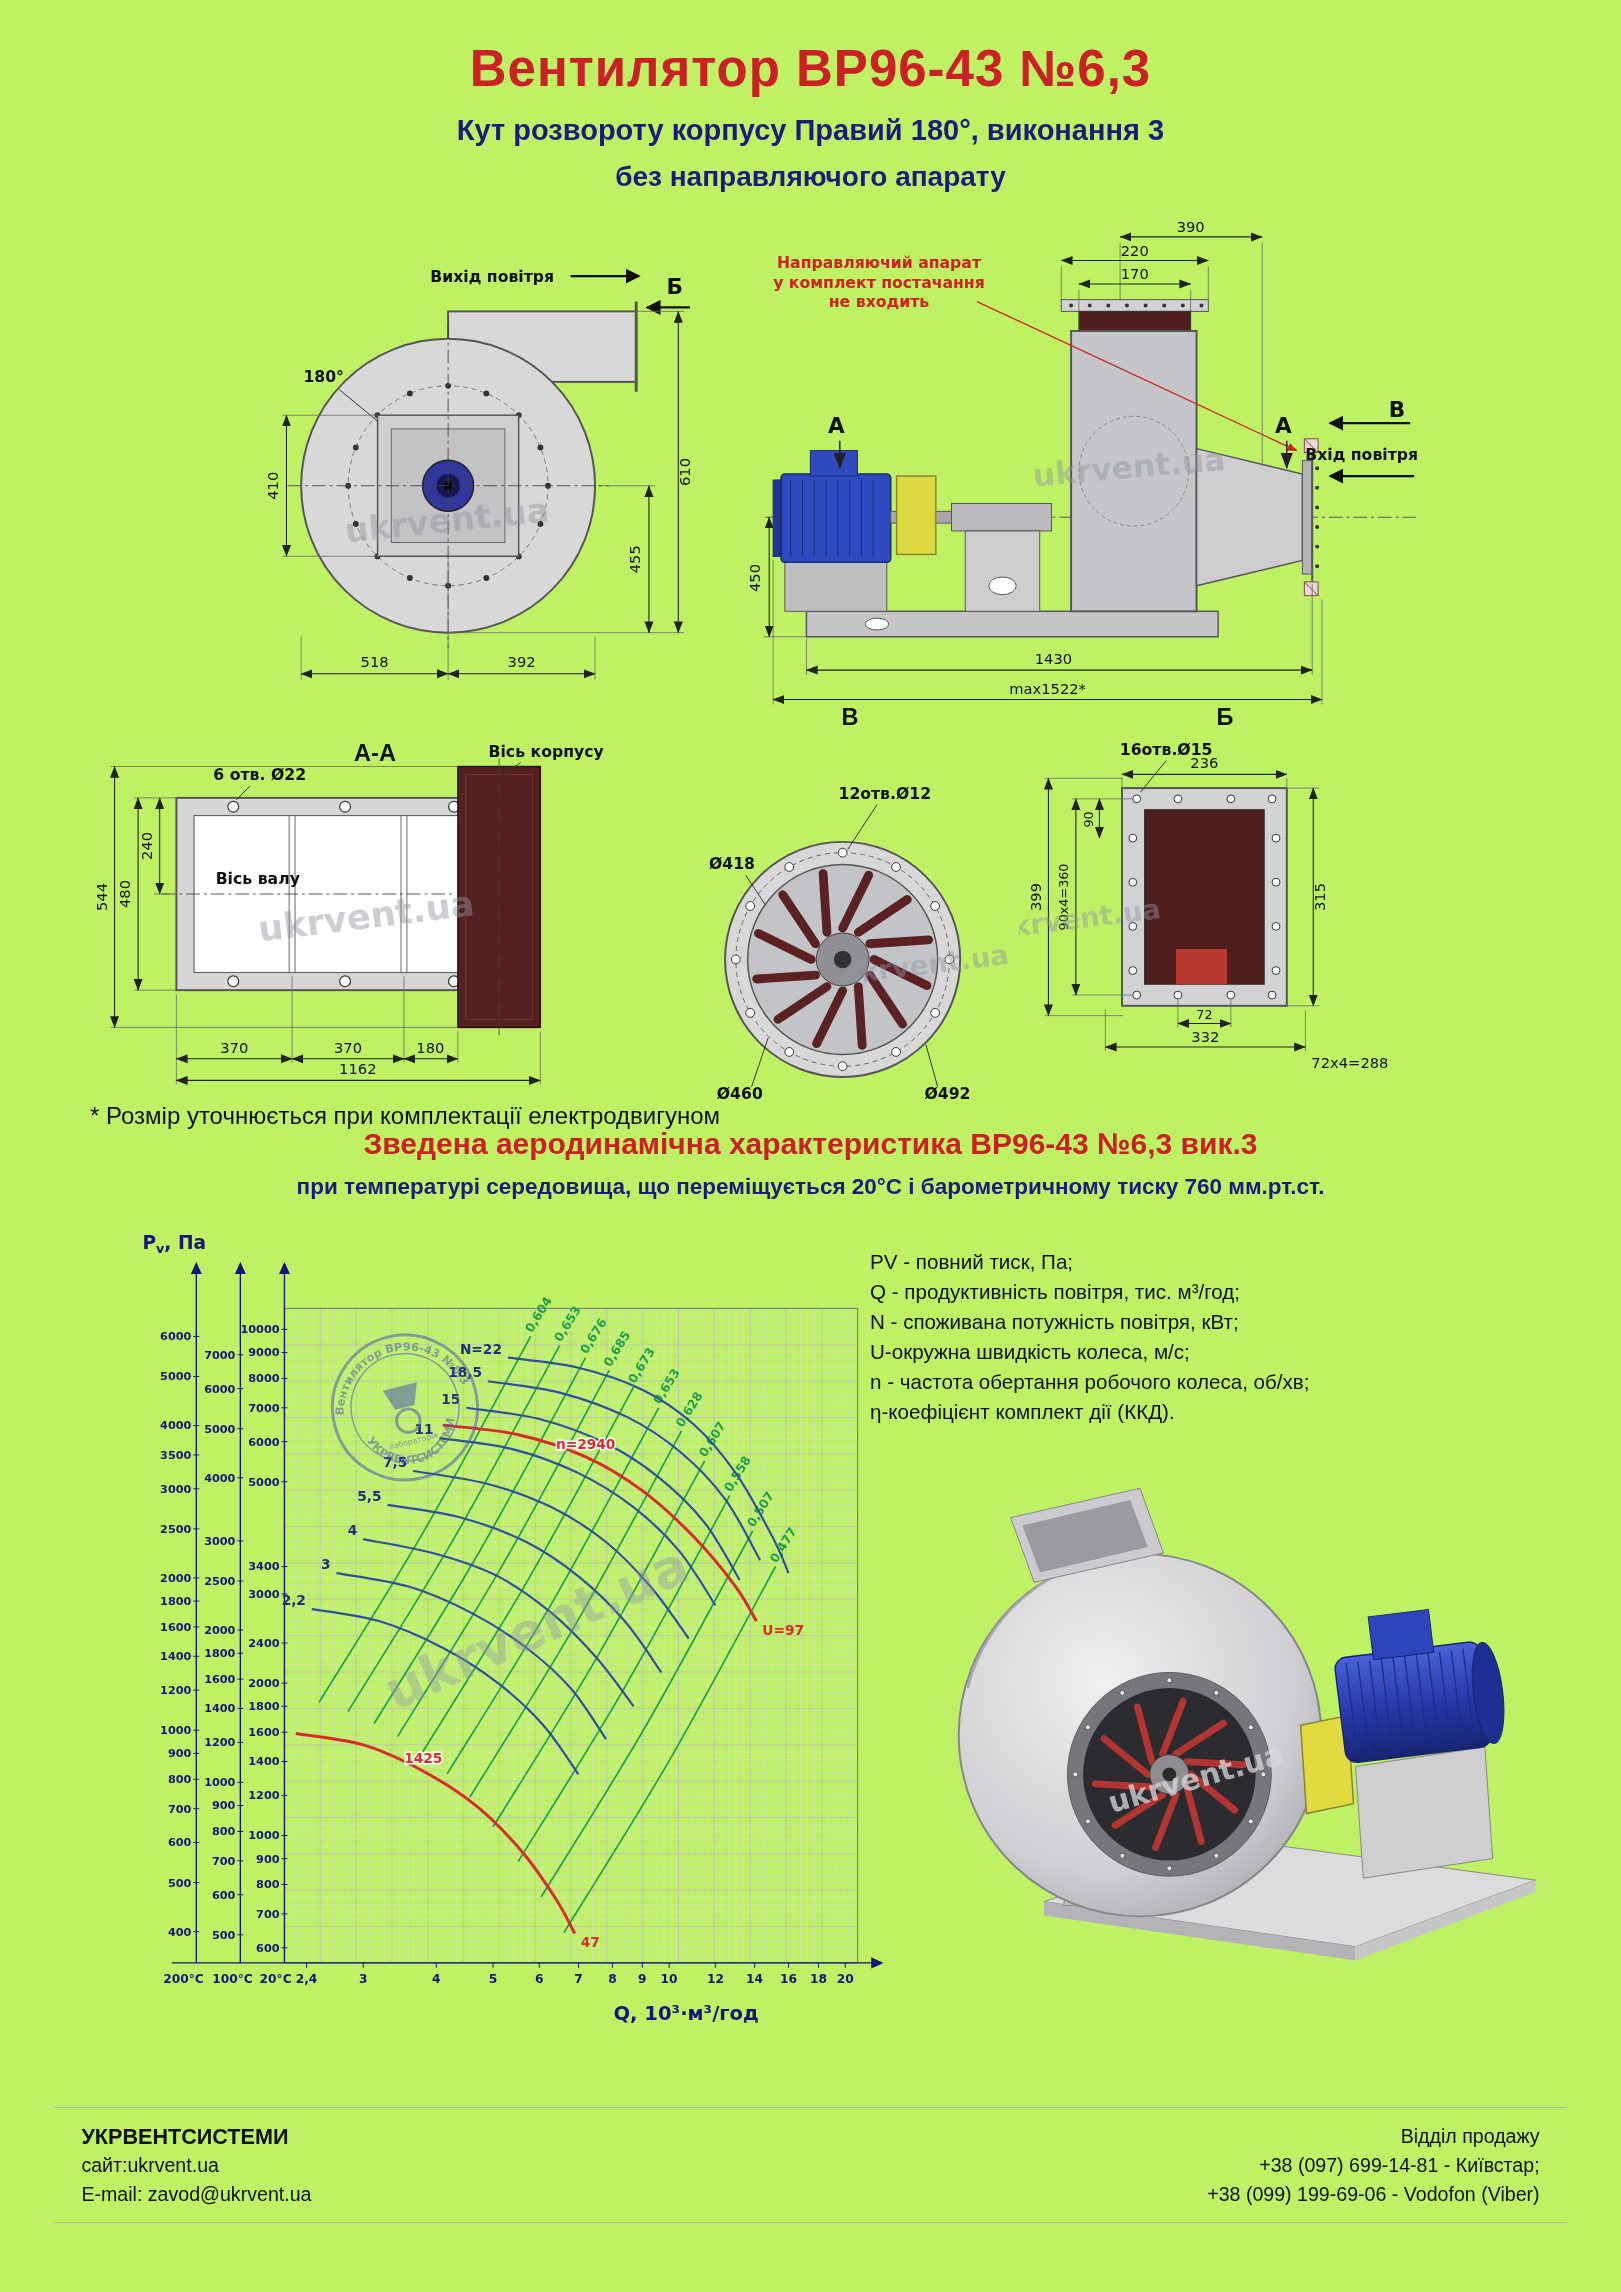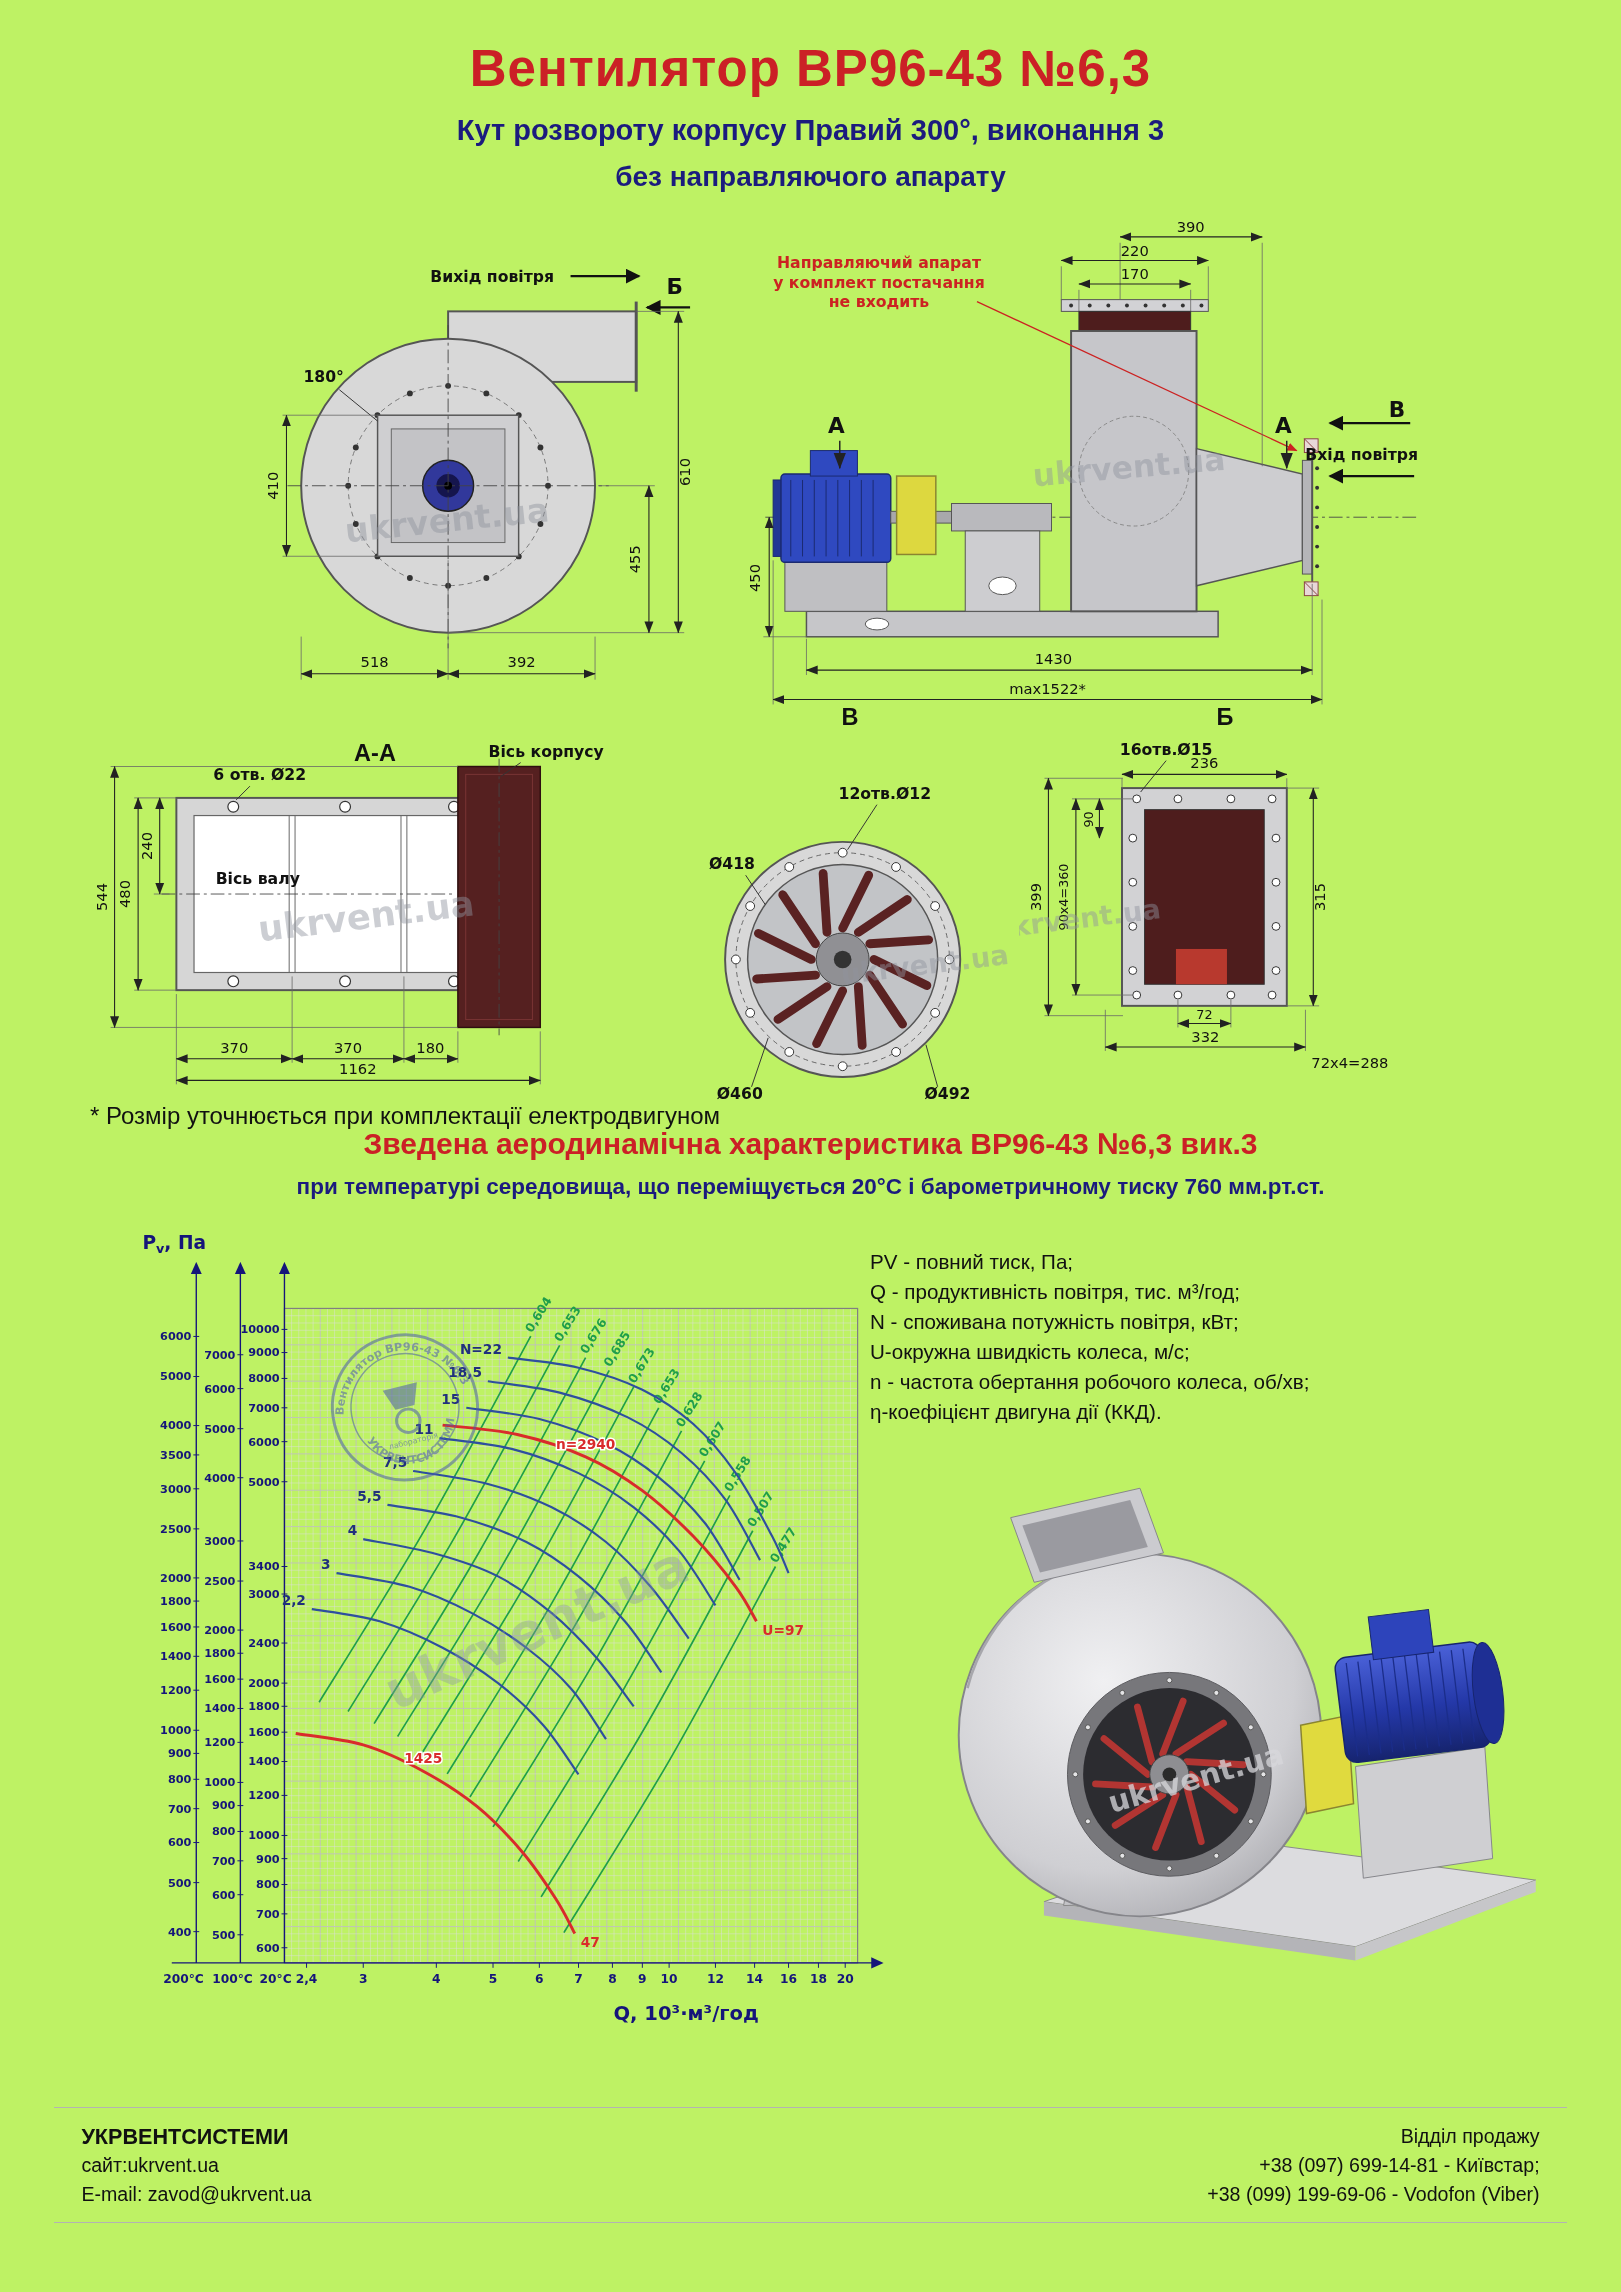--- a/index.html
+++ b/index.html
@@ -45,21 +45,21 @@
       </marker>
 <marker id="navArr" viewBox="0 0 10 10" refX="8" refY="5" markerWidth="9" markerHeight="9" orient="auto">
         <path d="M0,.5 L10,5 L0,9.5 z" fill="#15157a"></path>
       </marker>
 </defs>
 </svg>
 
 <div class="page">
 
   <div class="abs ctr title" style="top:39px">Вентилятор  ВР96-43 №6,3</div>
-  <div class="abs ctr sub" style="top:114px;font-size:29px">Кут розвороту корпусу Правий 300°, виконання 3</div>
+  <div class="abs ctr sub" style="top:114px;font-size:29px">Кут розвороту корпусу Правий 180°, виконання 3</div>
   <div class="abs ctr sub" style="top:161px;font-size:28px">без направляючого апарату</div>
 
   <div class="abs" style="left:247px;top:233px">
   <svg width="461" height="480" viewBox="0 0 470 490">
     <rect x="205" y="80" width="192" height="72" fill="#d8d8d8" stroke="#555" stroke-width="2"></rect>
     <line x1="397" y1="70" x2="397" y2="162" stroke="#555" stroke-width="3"></line>
     <circle cx="205" cy="258" r="150" fill="#d8d8d8" stroke="#555" stroke-width="2"></circle>
     <circle cx="205" cy="258" r="102" fill="none" stroke="#777" stroke-width="1" stroke-dasharray="5,4"></circle>
     <g id="vol-bolts">
           <circle cx="205" cy="156" r="3" fill="#333"></circle>
@@ -765,21 +765,21 @@
         <text x="0" y="0" transform="translate(440,430) rotate(-24)" text-anchor="middle" font-size="54" font-weight="bold" fill="#8b95a8" opacity="0.38">ukrvent.ua</text>
       </svg>
   </div>
 
   <div class="abs legend" style="left:870px;top:1247px">
     <div>PV - повний тиск, Па;</div>
     <div>Q - продуктивність повітря, тис. м³/год;</div>
     <div>N - споживана потужність повітря, кВт;</div>
     <div>U-окружна швидкість колеса, м/с;</div>
     <div>n - частота обертання робочого колеса, об/хв;</div>
-    <div>η-коефіцієнт двигуна дії (ККД).</div>
+    <div>η-коефіцієнт комплект дії (ККД).</div>
   </div>
 
   <div class="abs" style="left:897px;top:1443px">
   <svg width="676" height="549" viewBox="0 0 690 560">
     <defs>
       <radialGradient id="gVol" cx="40%" cy="35%" r="75%">
         <stop offset="0%" stop-color="#f0f0f2"></stop>
             <stop offset="70%" stop-color="#cfcfd3"></stop>
             <stop offset="100%" stop-color="#a8a8ad"></stop>
       </radialGradient>

